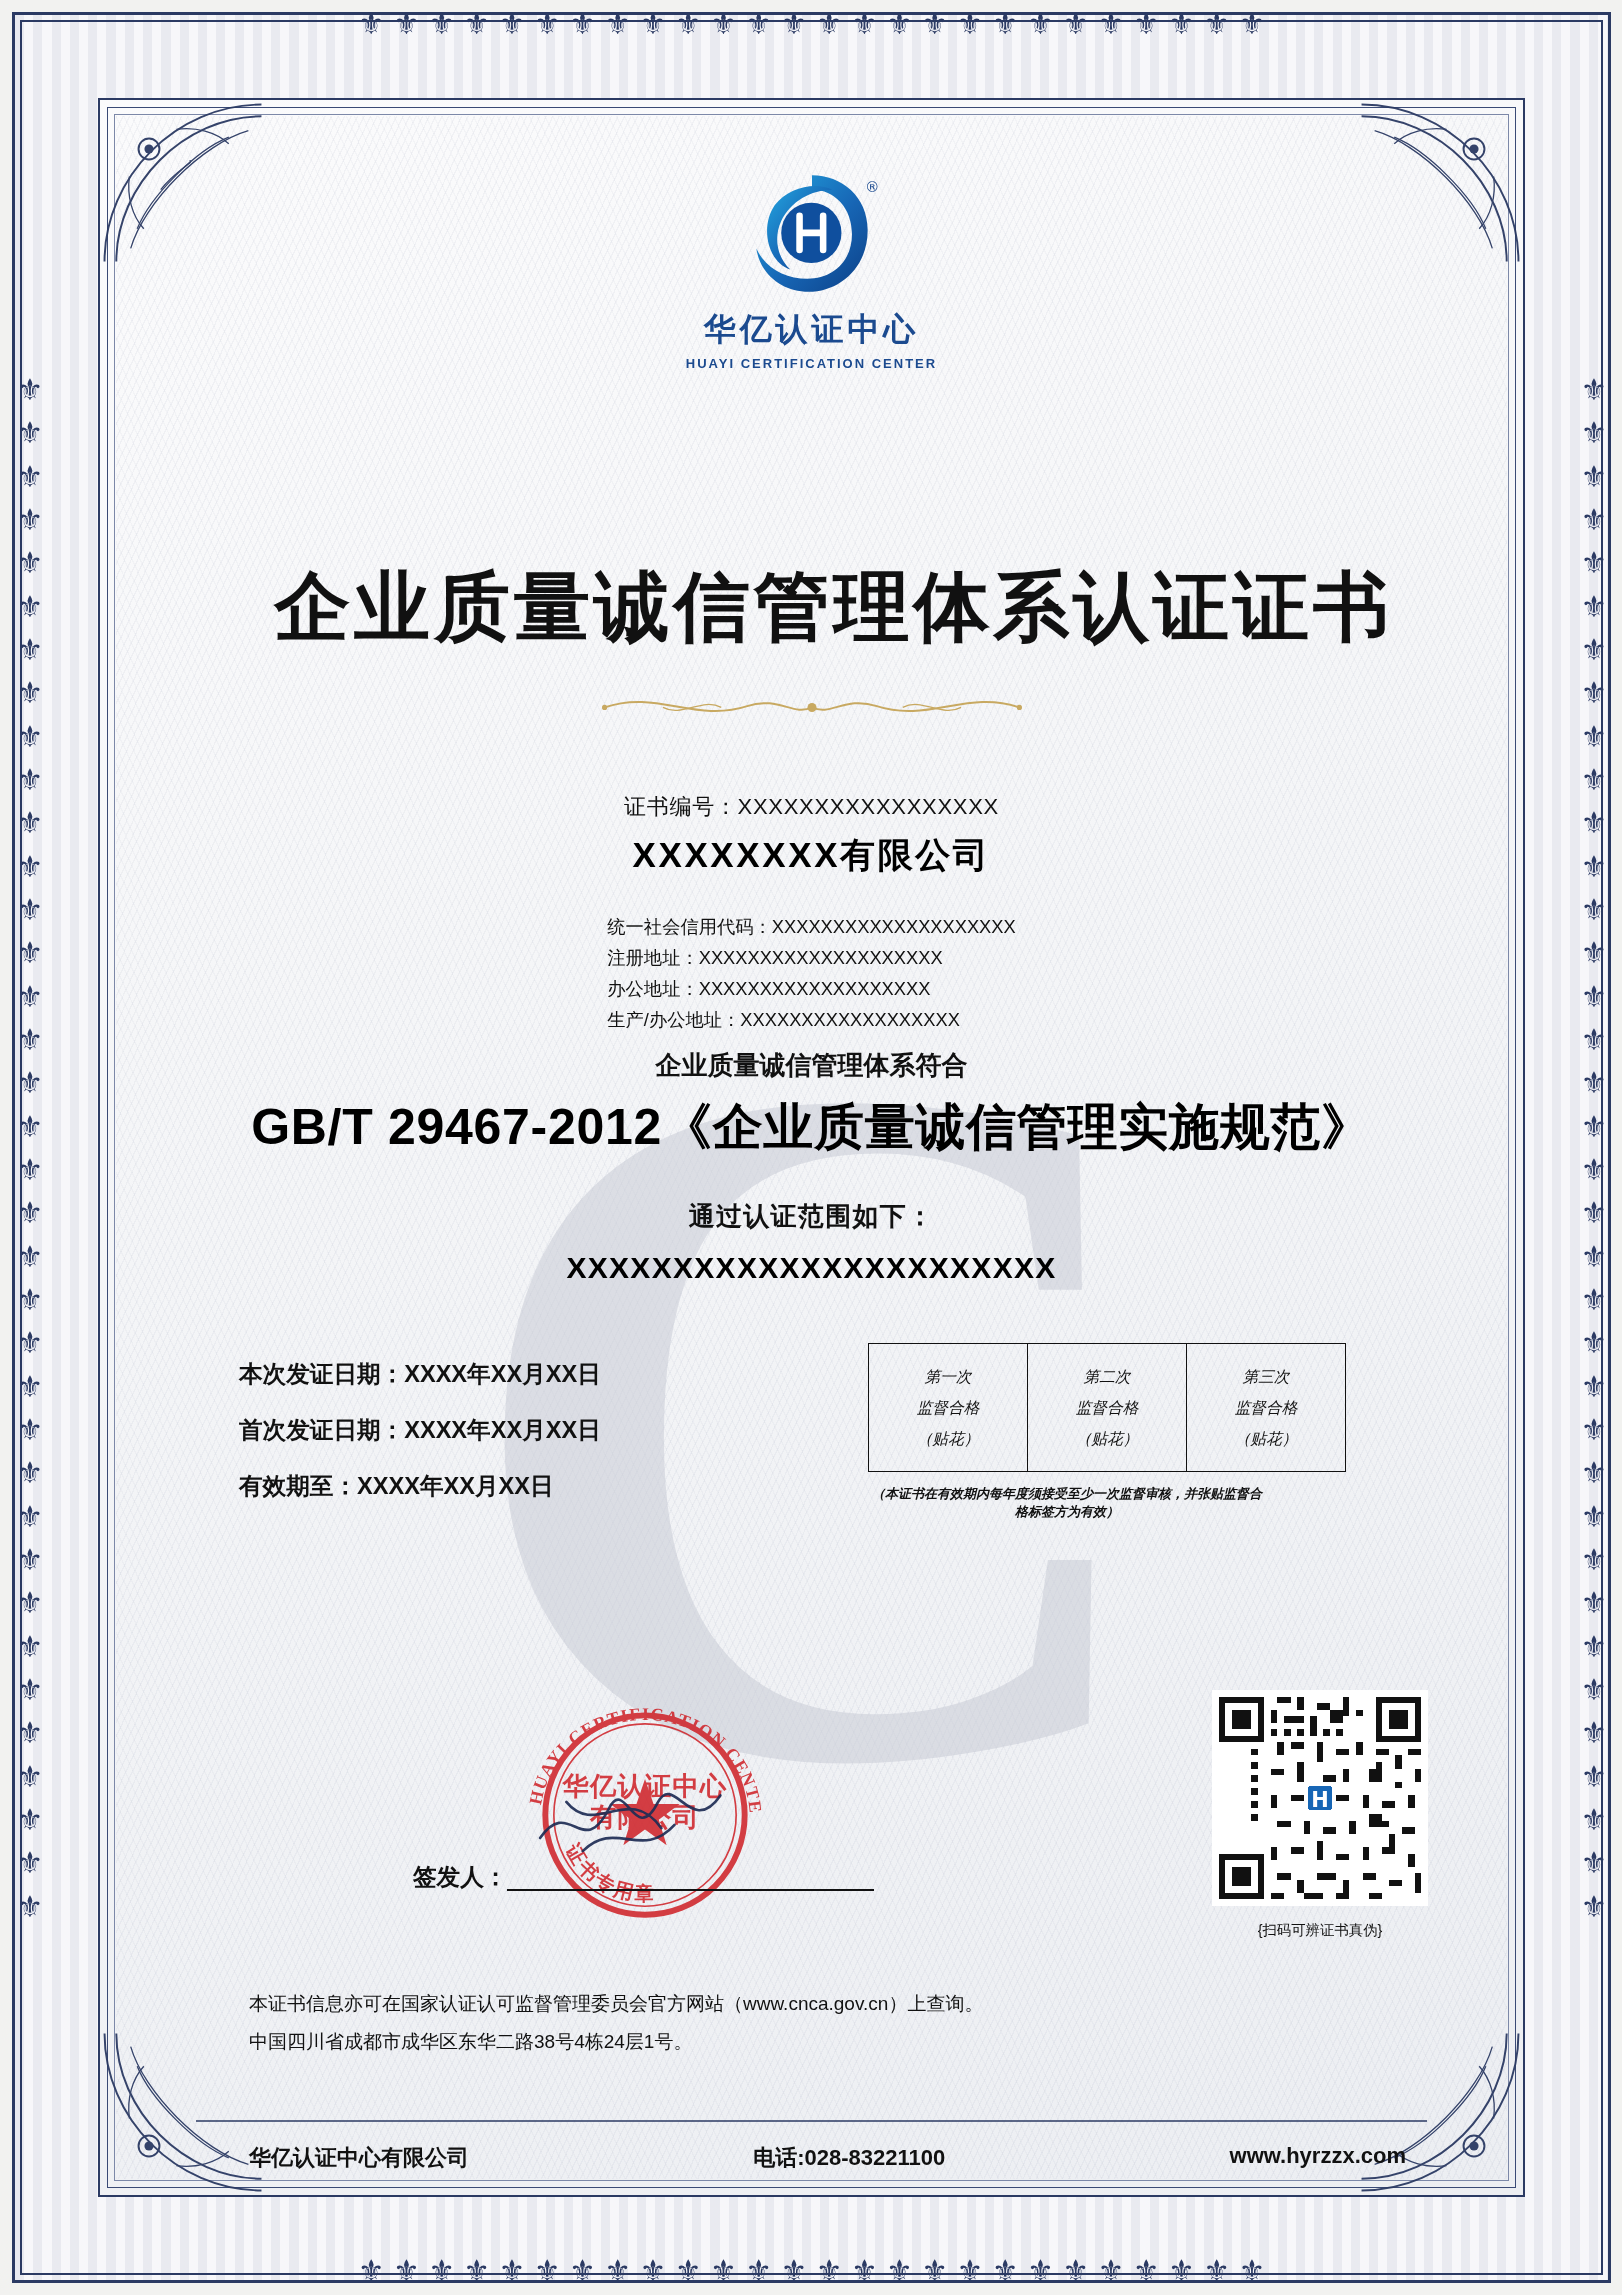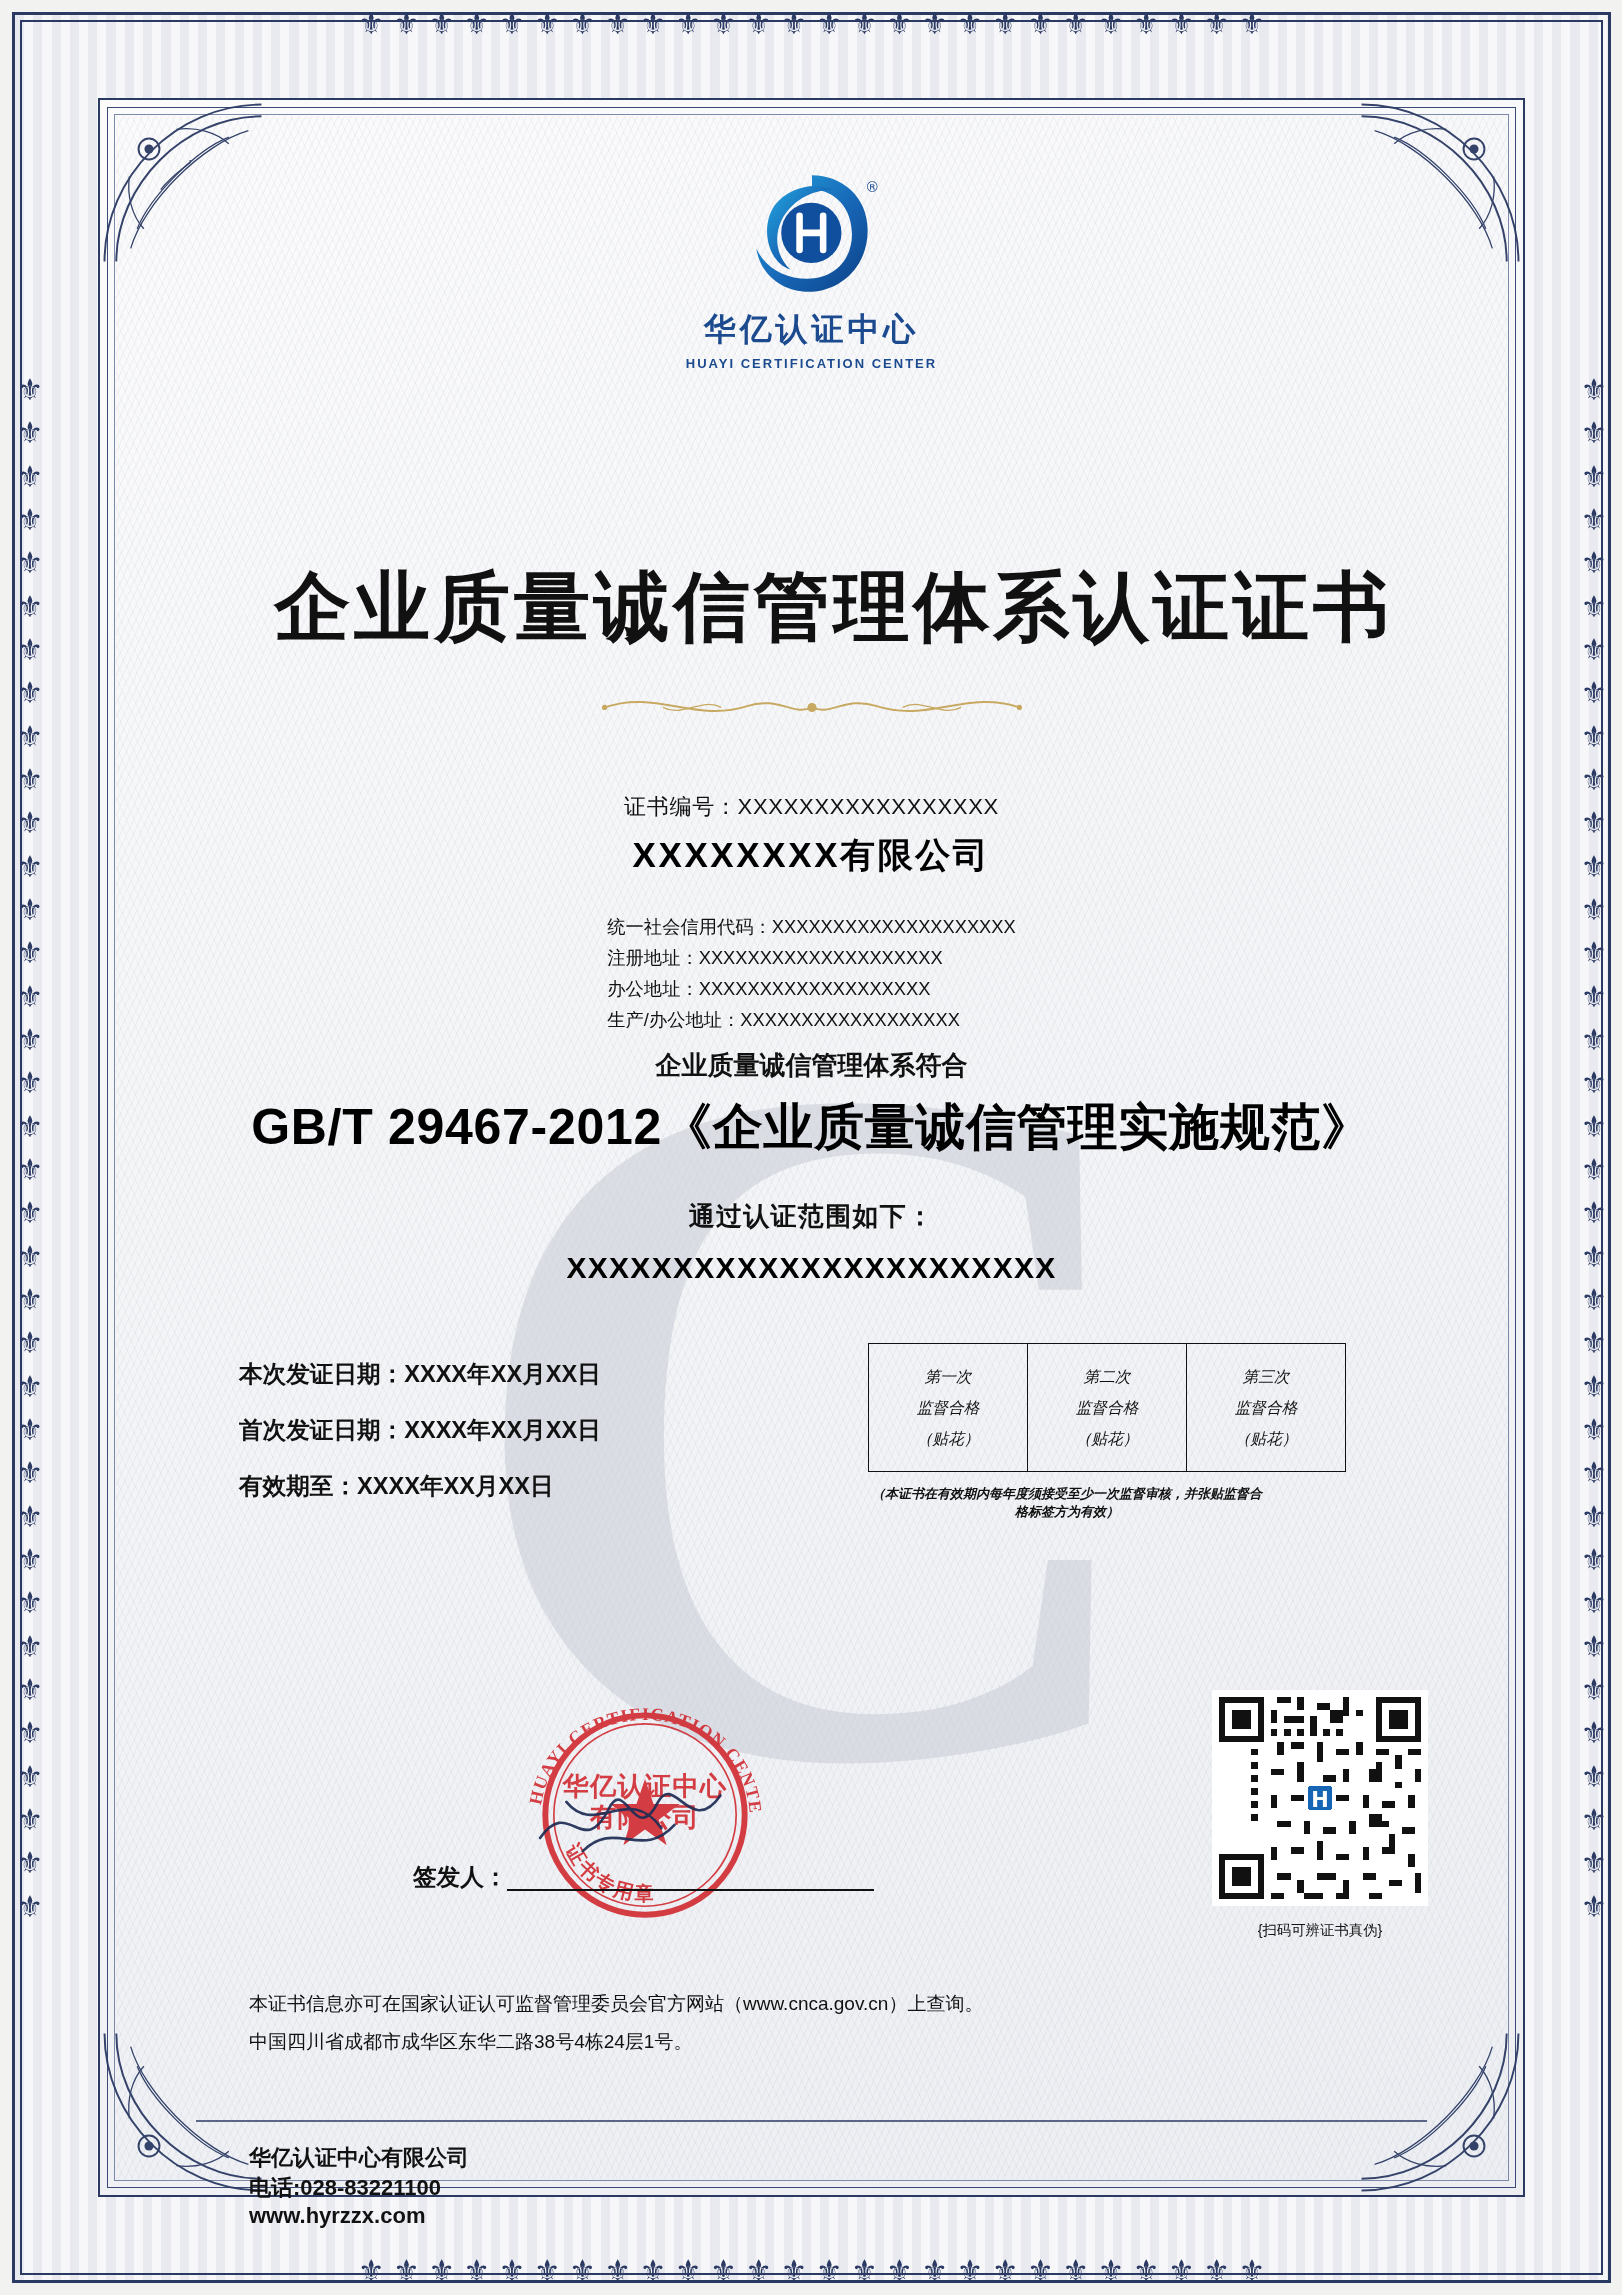--- a/index.html
+++ b/index.html
@@ -202,21 +202,21 @@
 
   .divider{
     position:absolute;top:2022px;left:98px;right:98px;height:2px;background:#2b3a63;opacity:.75;
   }
 
   .bottombar{
     position:absolute;top:2045px;left:0;right:0;
     display:flex;justify-content:space-between;
     padding:0 119px 0 151px;
     box-sizing:border-box;
-    font-size:22px;color:#111;font-weight:600;flex-direction:column;
+    font-size:22px;color:#111;font-weight:600;
   }
 </style>
 </head>
 <body>
 
 <div class="page">
 
   <div class="border-outer"></div>
   <div class="motif-band">
     <div class="motif-row motif-top">⚜&nbsp;⚜&nbsp;⚜&nbsp;⚜&nbsp;⚜&nbsp;⚜&nbsp;⚜&nbsp;⚜&nbsp;⚜&nbsp;⚜&nbsp;⚜&nbsp;⚜&nbsp;⚜&nbsp;⚜&nbsp;⚜&nbsp;⚜&nbsp;⚜&nbsp;⚜&nbsp;⚜&nbsp;⚜&nbsp;⚜&nbsp;⚜&nbsp;⚜&nbsp;⚜&nbsp;⚜&nbsp;⚜</div>

